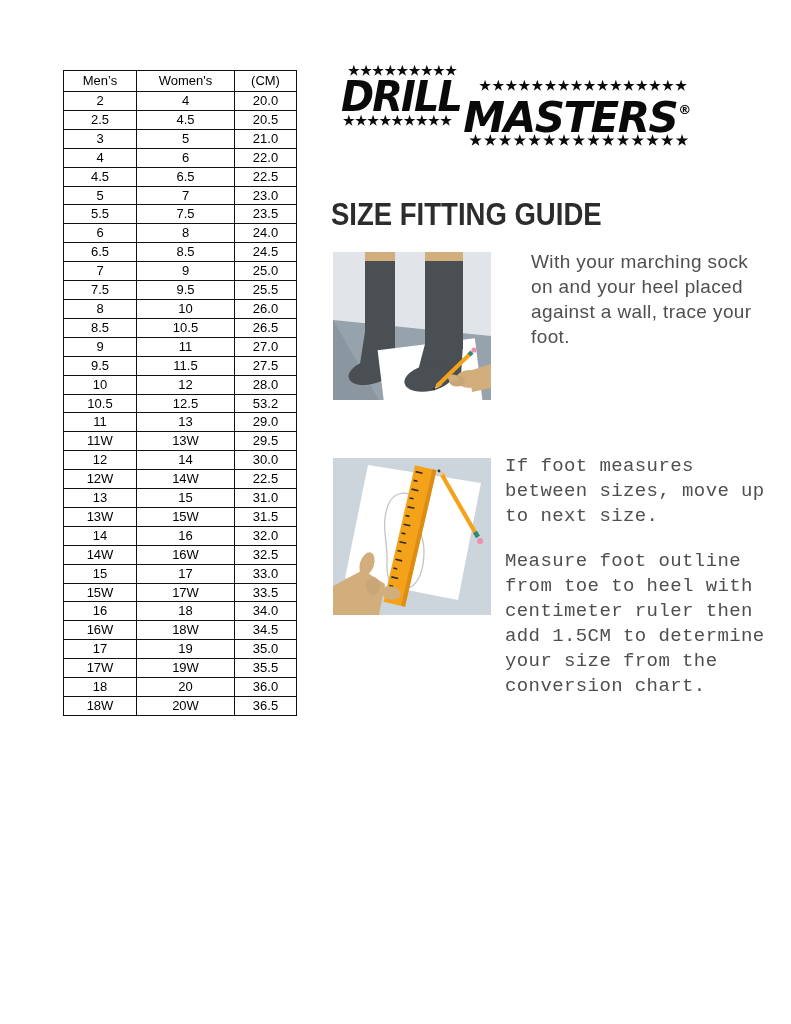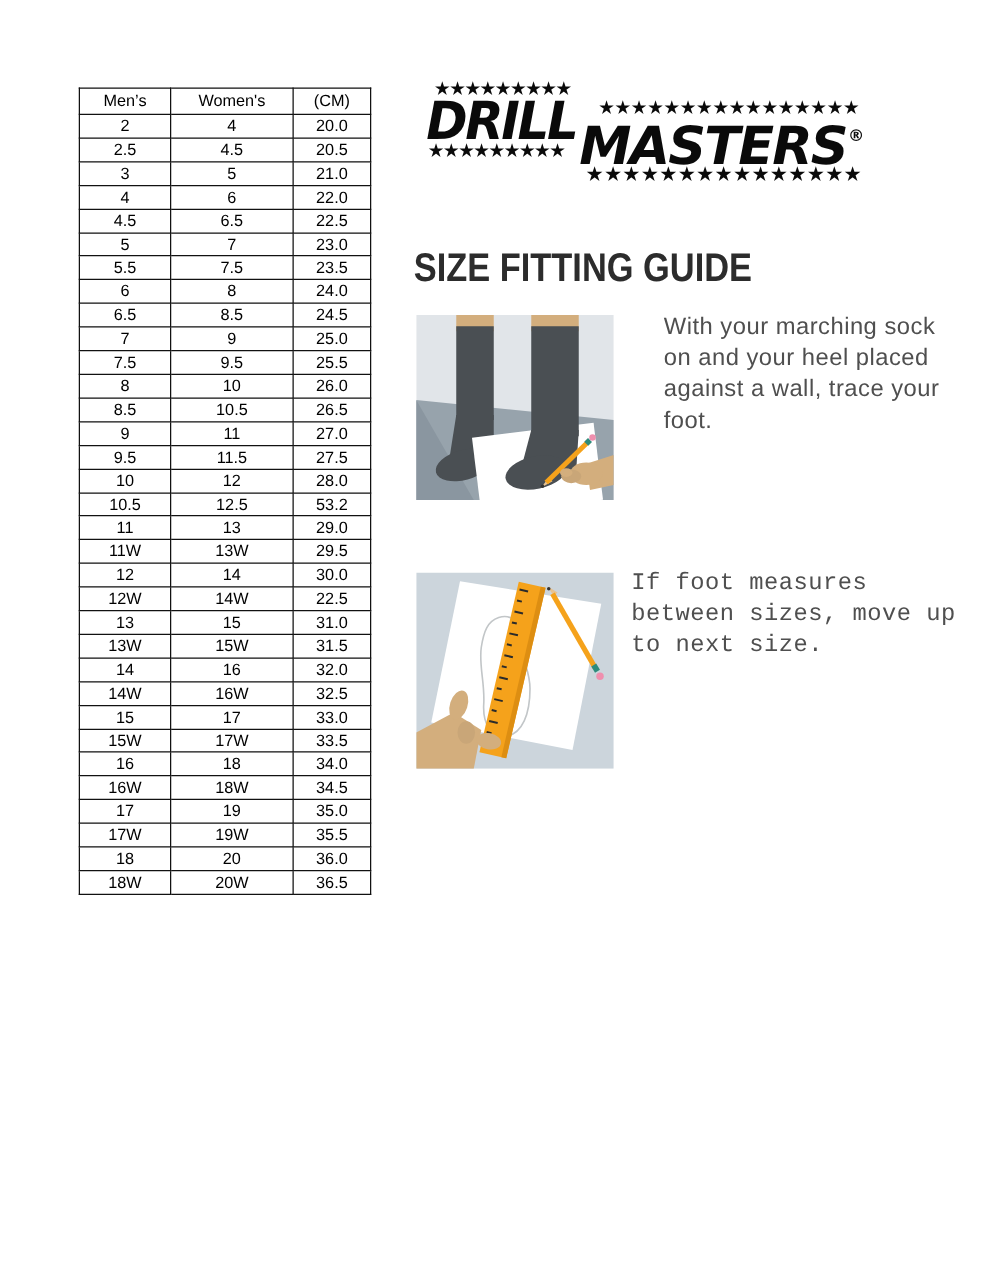--- a/index.html
+++ b/index.html
@@ -334,15 +334,16 @@
     <circle cx="147" cy="83" r="3" fill="#ef8fae"></circle>
 
     <polygon points="0,128 30,112 52,126 46,157 0,157" fill="#d3ae7d"></polygon>
     <ellipse cx="34" cy="106" rx="7" ry="12" transform="rotate(18 34 106)" fill="#d3ae7d"></ellipse>
     <ellipse cx="40" cy="128" rx="7" ry="9" fill="#c9a678"></ellipse>
     <ellipse cx="58" cy="135" rx="10" ry="6.5" transform="rotate(10 58 135)" fill="#d3ae7d"></ellipse>
   </svg>
 
   <div class="instruction instruction-2">
     <p>If foot measures between sizes, move up to next size.</p>
+    <p>Measure foot outline from toe to heel with centimeter ruler then add 1.5CM to determine your size from the conversion chart.</p>
   </div>
 
 </div>
 
 </body></html>

